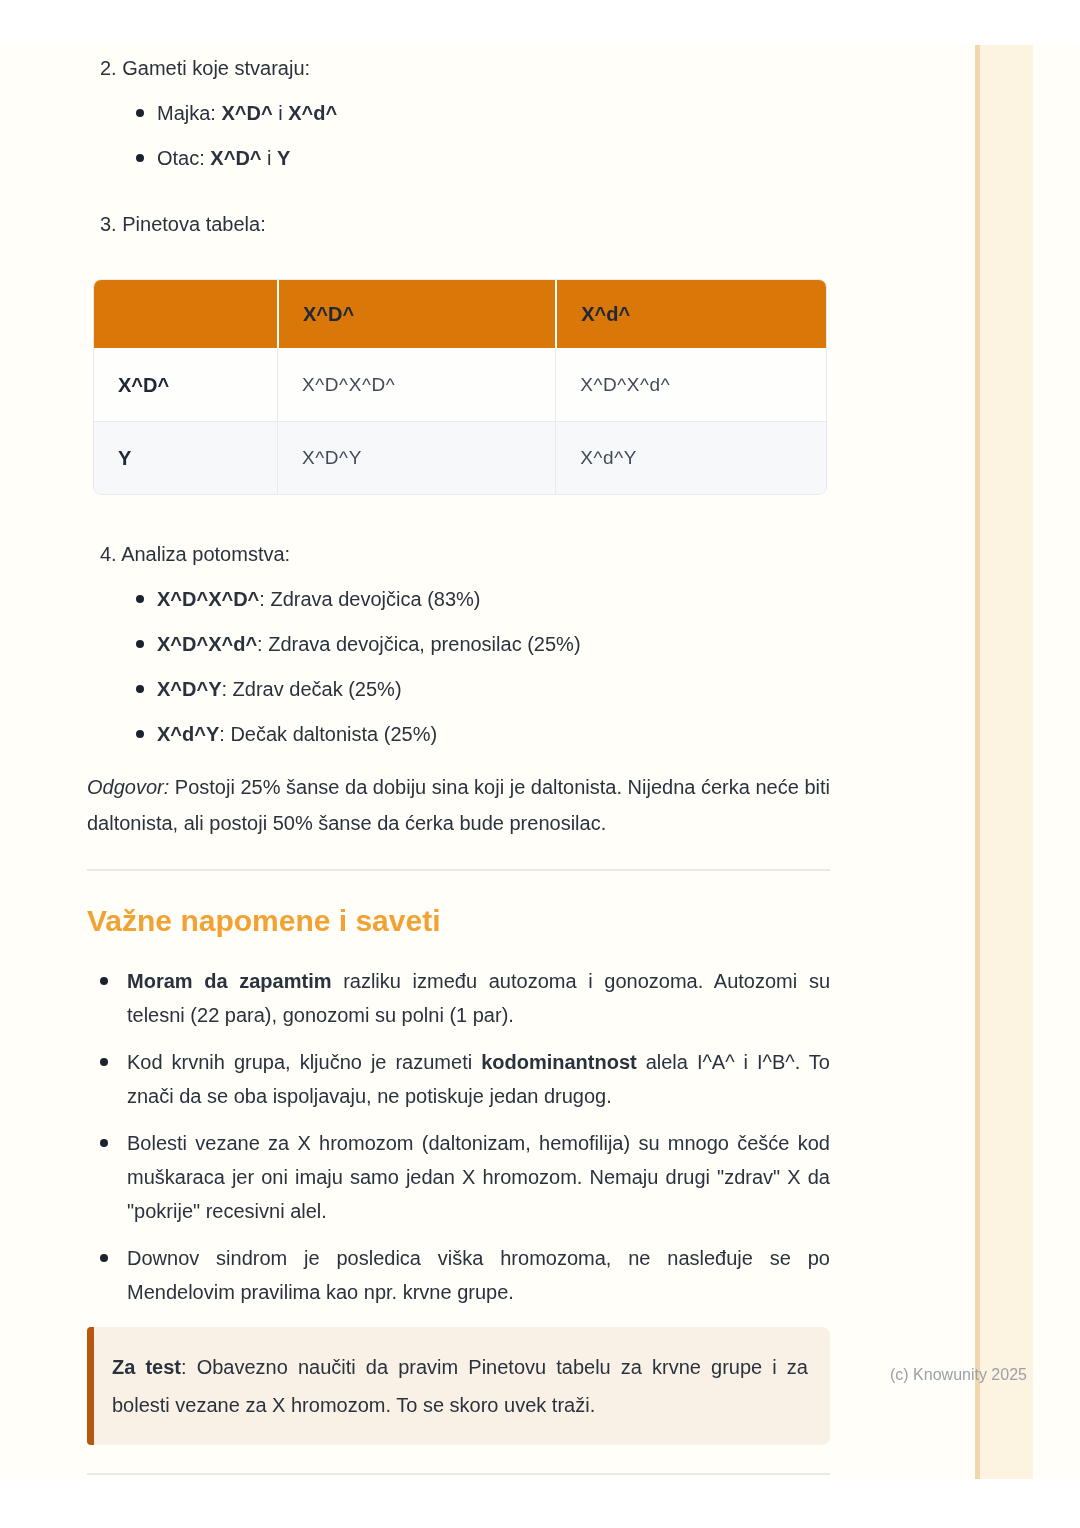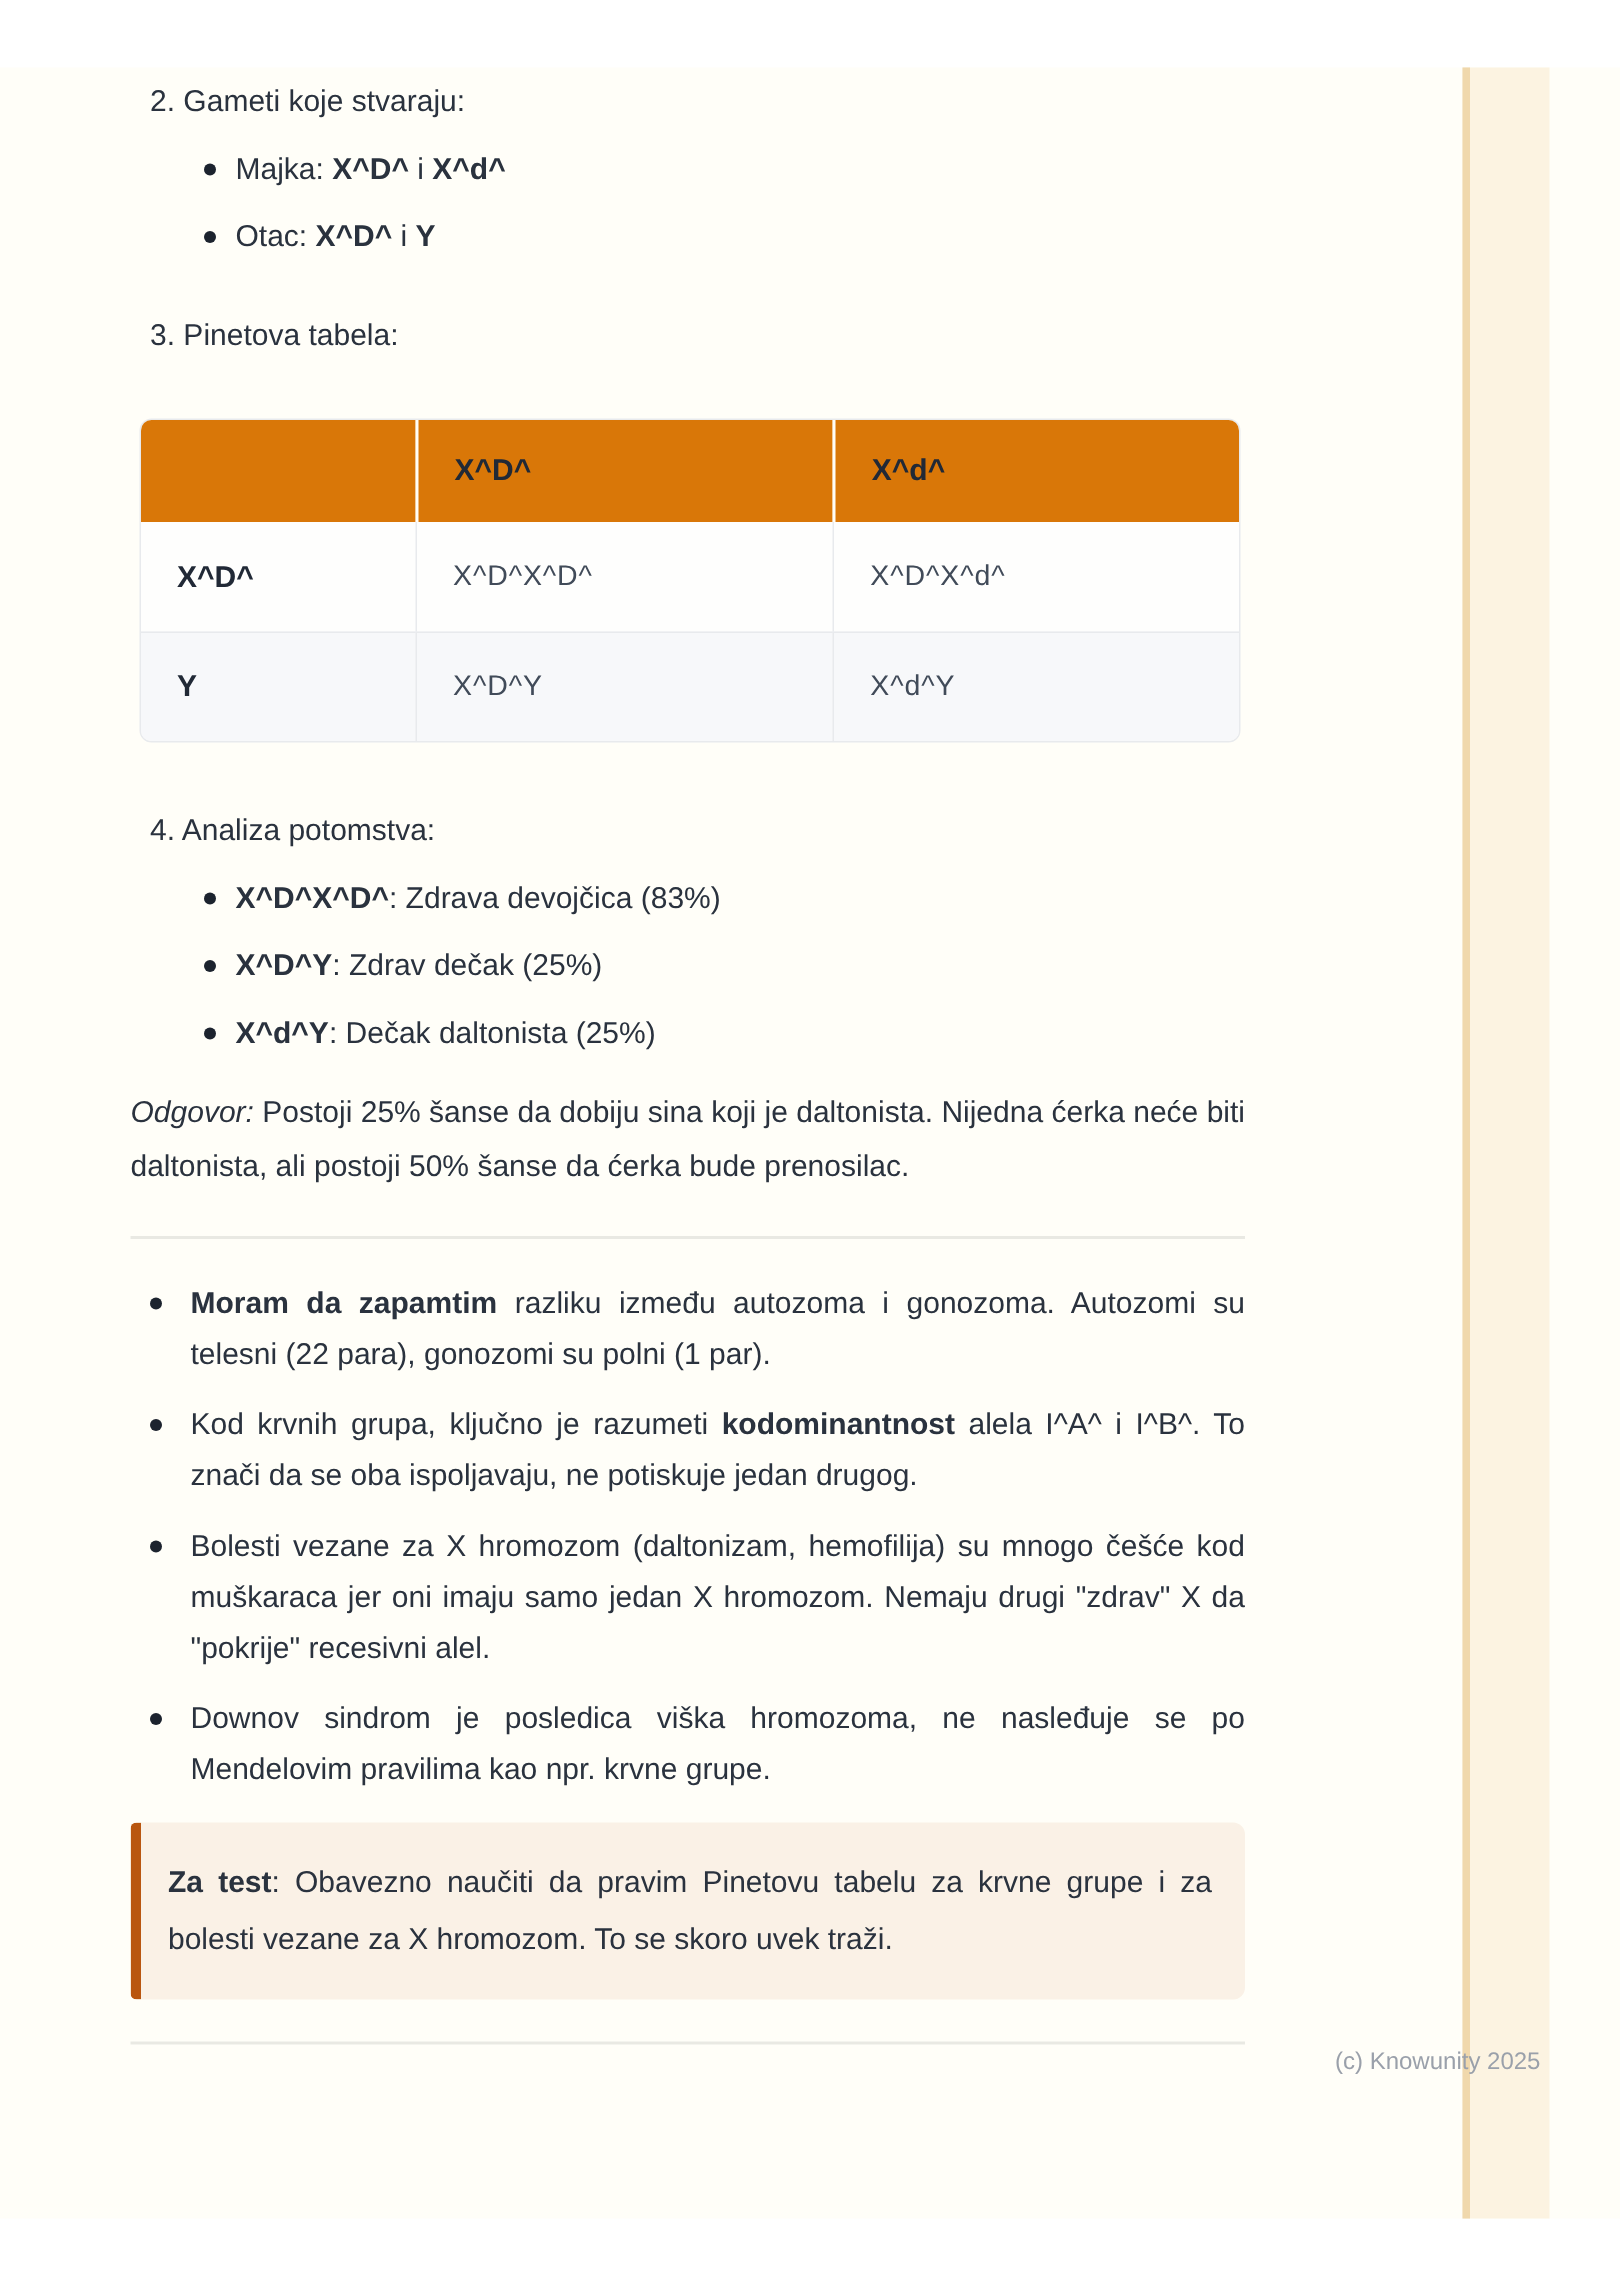--- a/index.html
+++ b/index.html
@@ -188,30 +188,32 @@
         </tbody>
     </table>
   </div>
 
   <p class="num-title" id="sec-analiza-title"><span>4.</span><span> Analiza potomstva:</span></p>
 
   <ul class="deep-list">
 
       <li><span class="b">X^D^X^D^</span><span>: Zdrava devojčica (83%)</span></li>
 
+      <li><span class="b">X^D^X^d^</span><span>: Zdrava devojčica, prenosilac (25%)</span></li>
 
       <li><span class="b">X^D^Y</span><span>: Zdrav dečak (25%)</span></li>
 
       <li><span class="b">X^d^Y</span><span>: Dečak daltonista (25%)</span></li>
     </ul>
 
   <p class="answer"><span class="i">Odgovor:</span><span> Postoji 25% šanse da dobiju sina koji je daltonista. Nijedna ćerka neće biti daltonista, ali postoji 50% šanse da ćerka bude prenosilac.</span></p>
 
   <hr class="divider">
 
+  <h2>Važne napomene i saveti</h2>
 
   <ul class="note-list">
 
       <li><span class="b">Moram da zapamtim</span><span> razliku između autozoma i gonozoma. Autozomi su telesni (22 para), gonozomi su polni (1 par).</span></li>
 
       <li><span>Kod krvnih grupa, ključno je razumeti </span><span class="b">kodominantnost</span><span> alela I^A^ i I^B^. To znači da se oba ispoljavaju, ne potiskuje jedan drugog.</span></li>
 
       <li><span>Bolesti vezane za X hromozom (daltonizam, hemofilija) su mnogo češće kod muškaraca jer oni imaju samo jedan X hromozom. Nemaju drugi "zdrav" X da "pokrije" recesivni alel.</span></li>
 
       <li><span>Downov sindrom je posledica viška hromozoma, ne nasleđuje se po Mendelovim pravilima kao npr. krvne grupe.</span></li>

